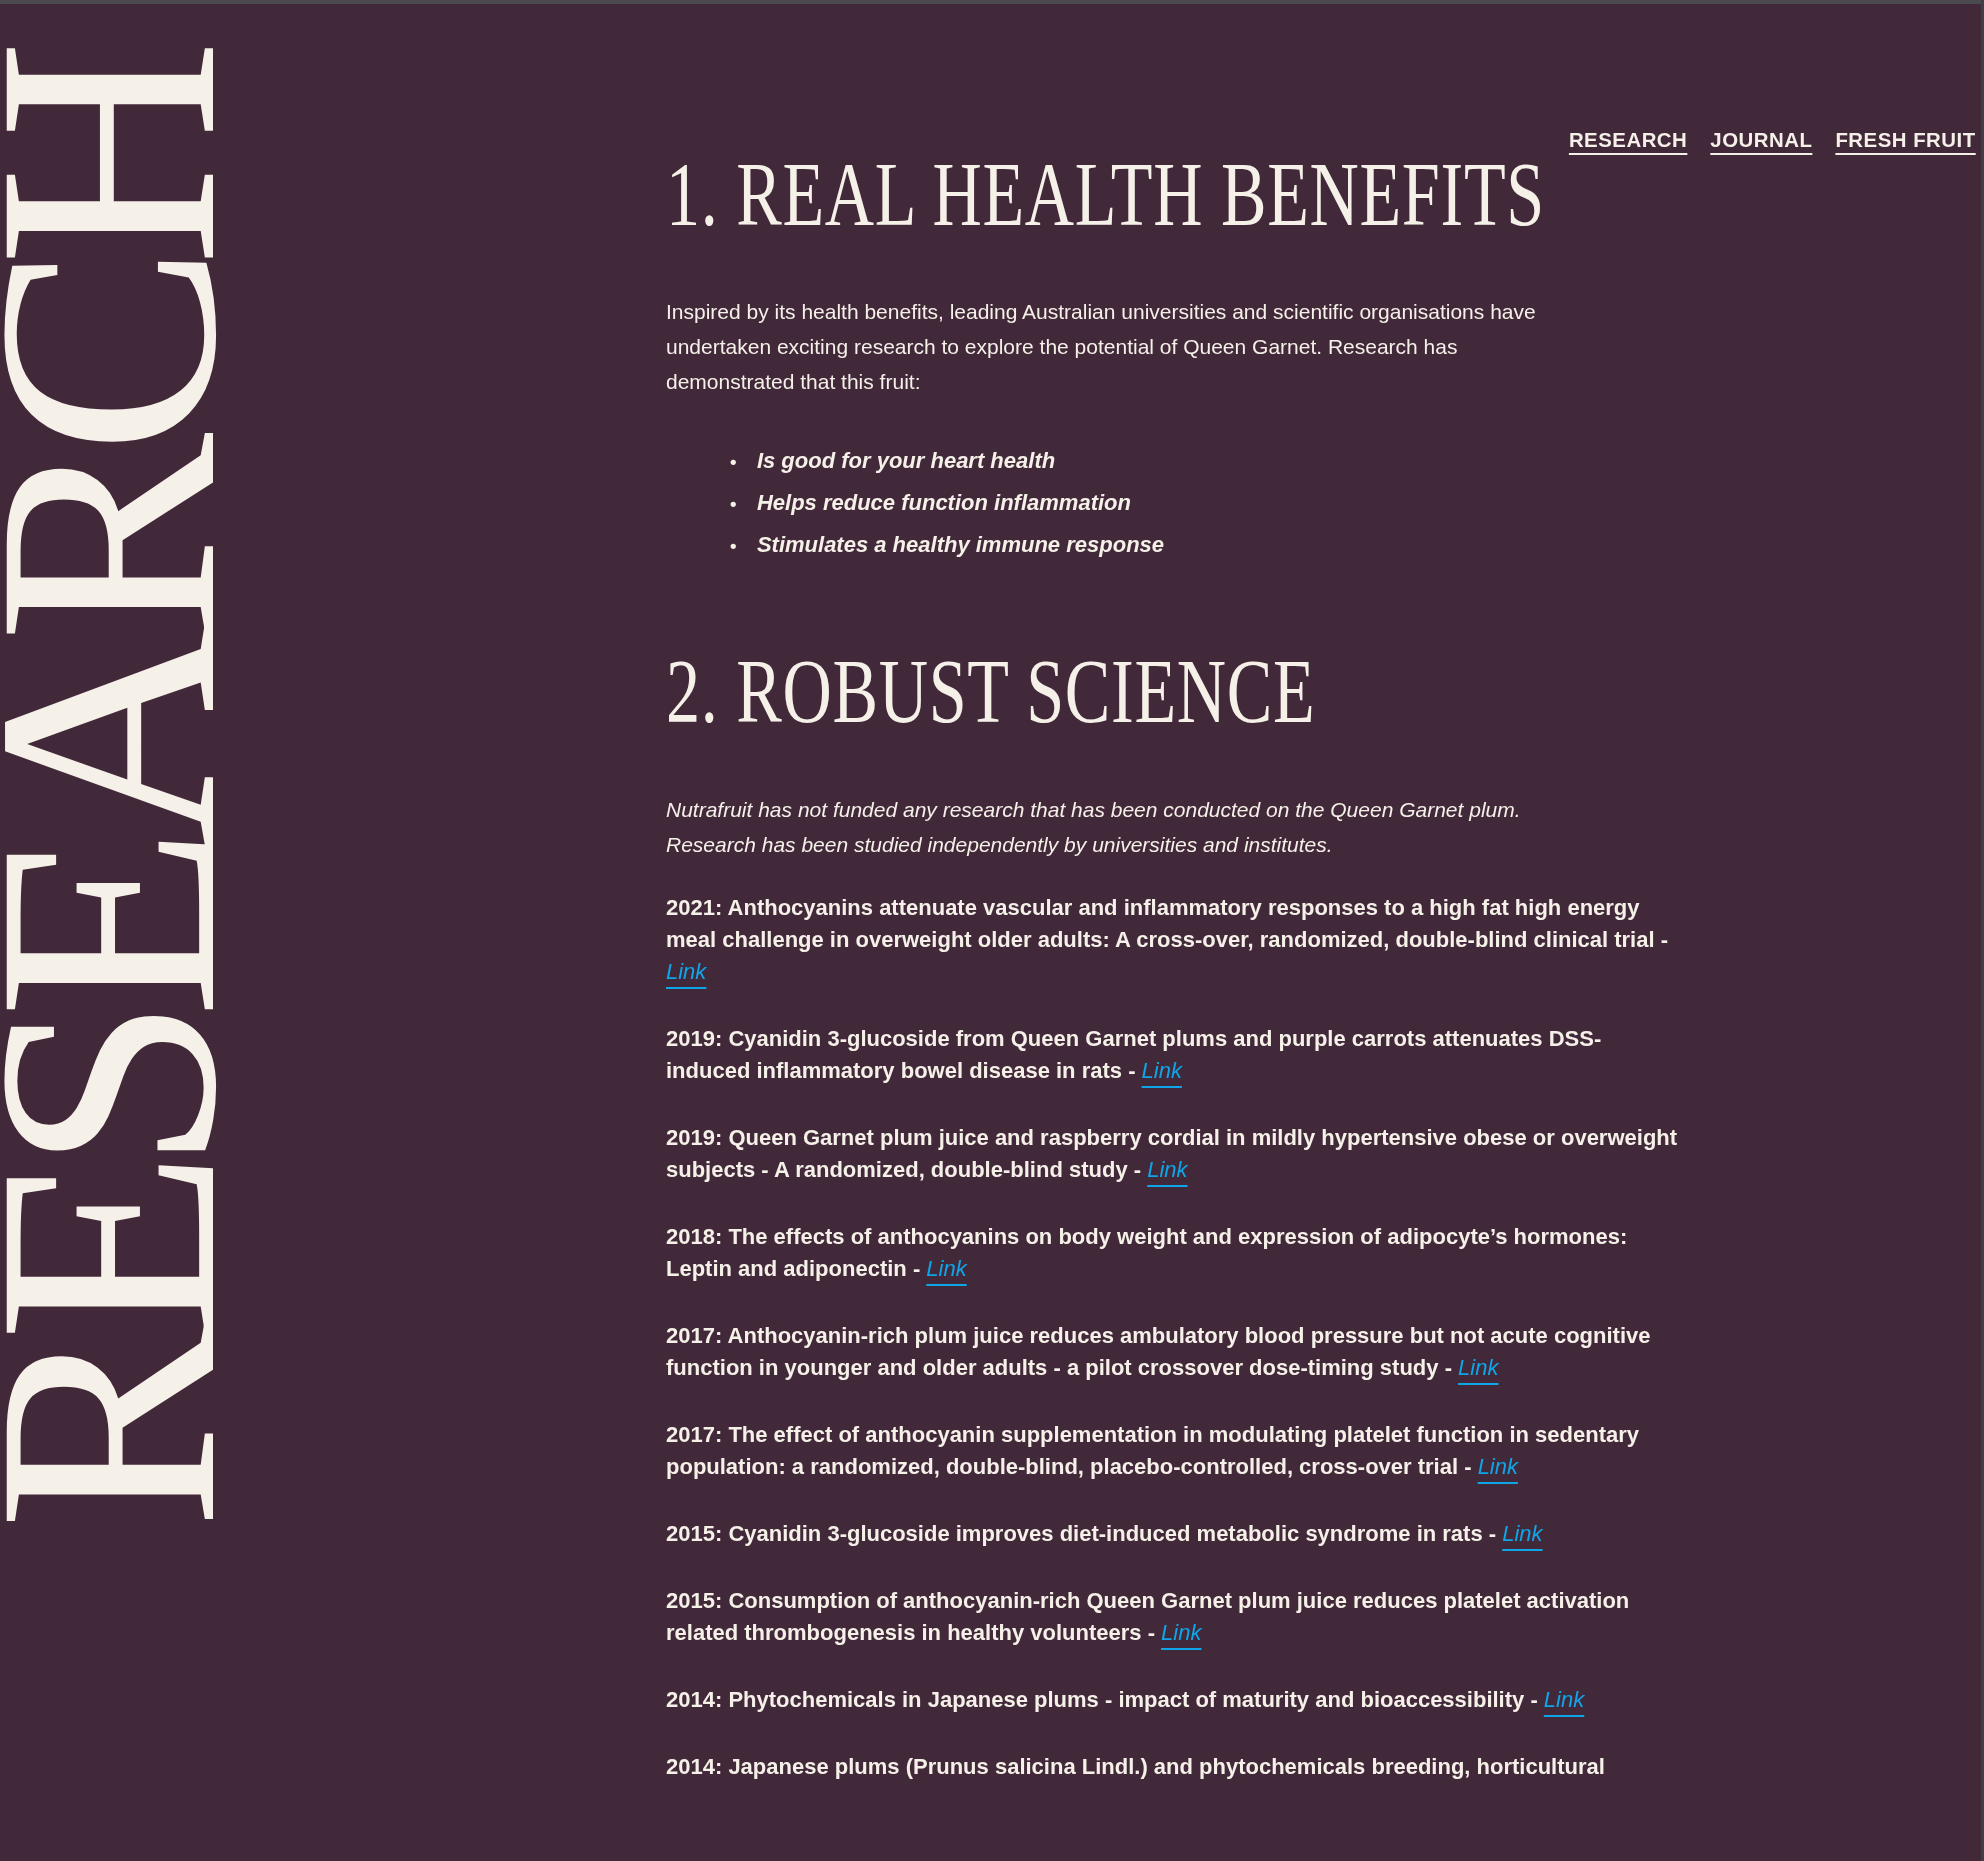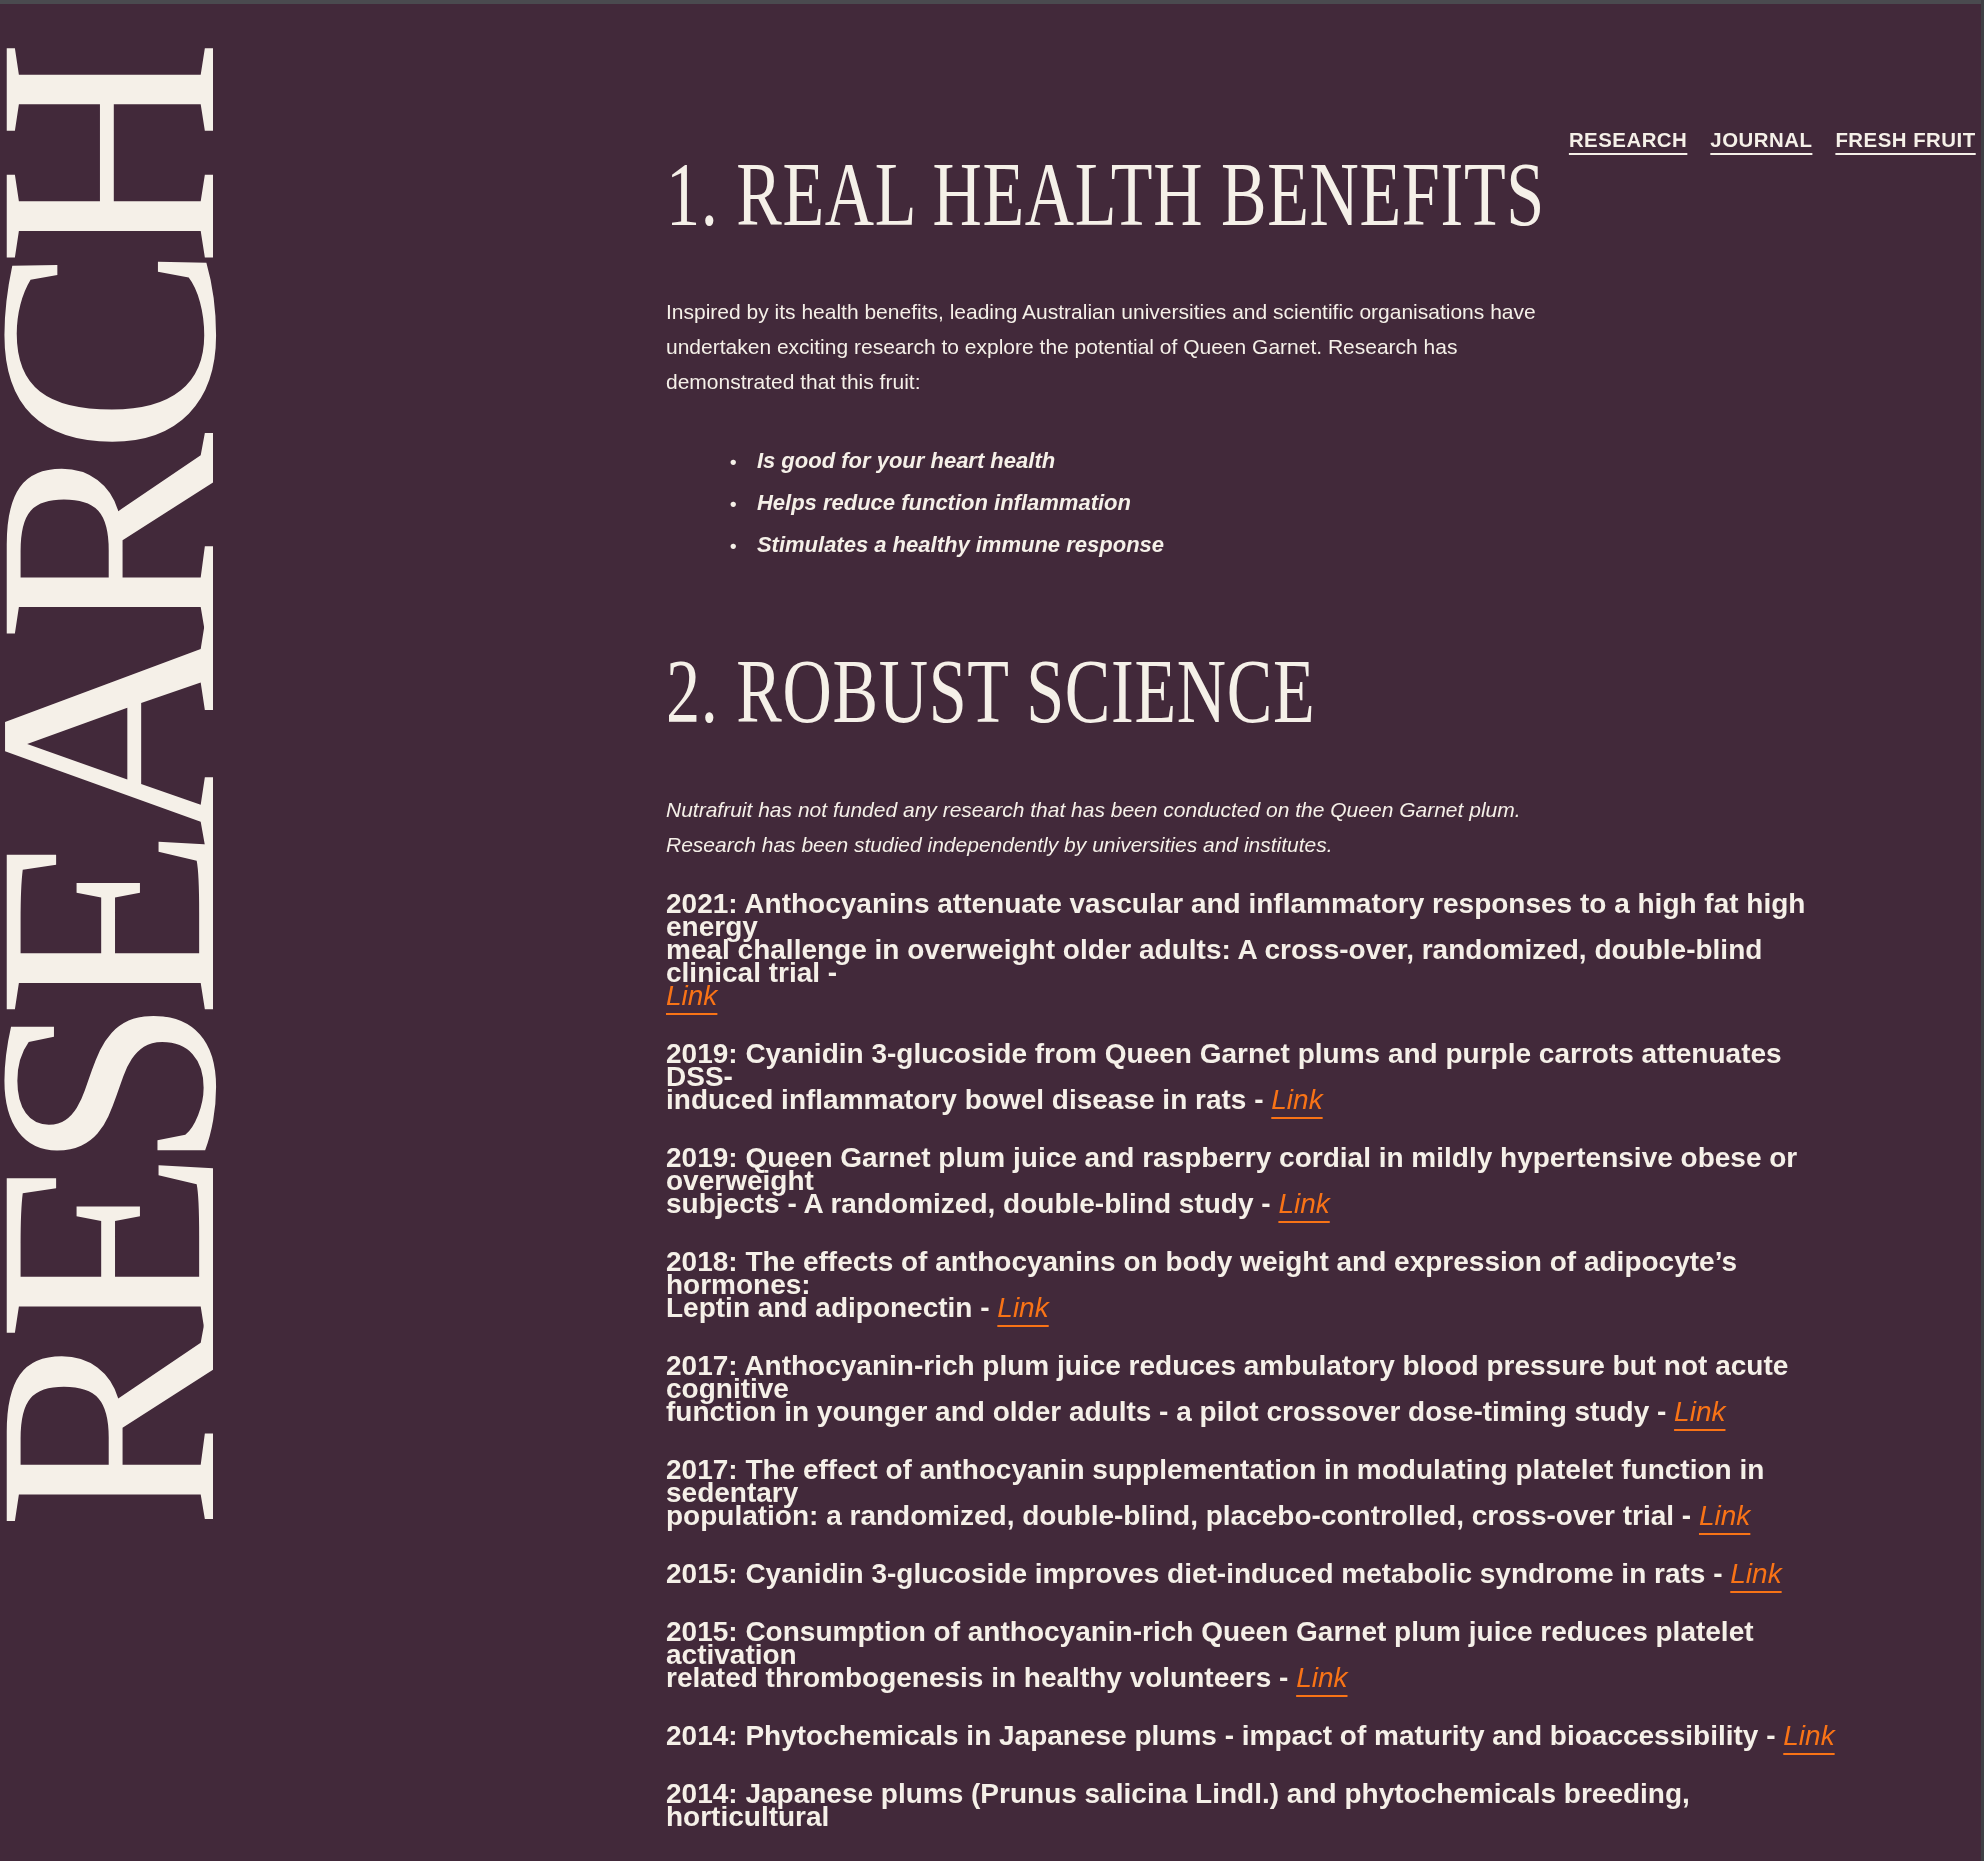--- a/index.html
+++ b/index.html
@@ -121,30 +121,30 @@
     margin-right: 20.4px;
   }
   .studies {
     position: absolute;
     left: 0;
     top: 892px;
     width: 1187px;
   }
   p.study {
     margin: 0 0 35px 0;
-    font-size: 28px;
+    font-size: 22px;
     font-weight: bold;
-    line-height: 23px;
+    line-height: 32px;
     white-space: pre-line;
     color: #f5f0e8;
   }
   a.study-link {
     font-weight: 400;
     font-style: italic;
-    color: #f97316;
+    color: #0ea5e9;
     text-decoration: underline;
     text-decoration-thickness: 2.3px;
     text-underline-offset: 8.3px;
     cursor: pointer;
   }
 </style>
 </head>
 <body>
 
 <div class="page">

